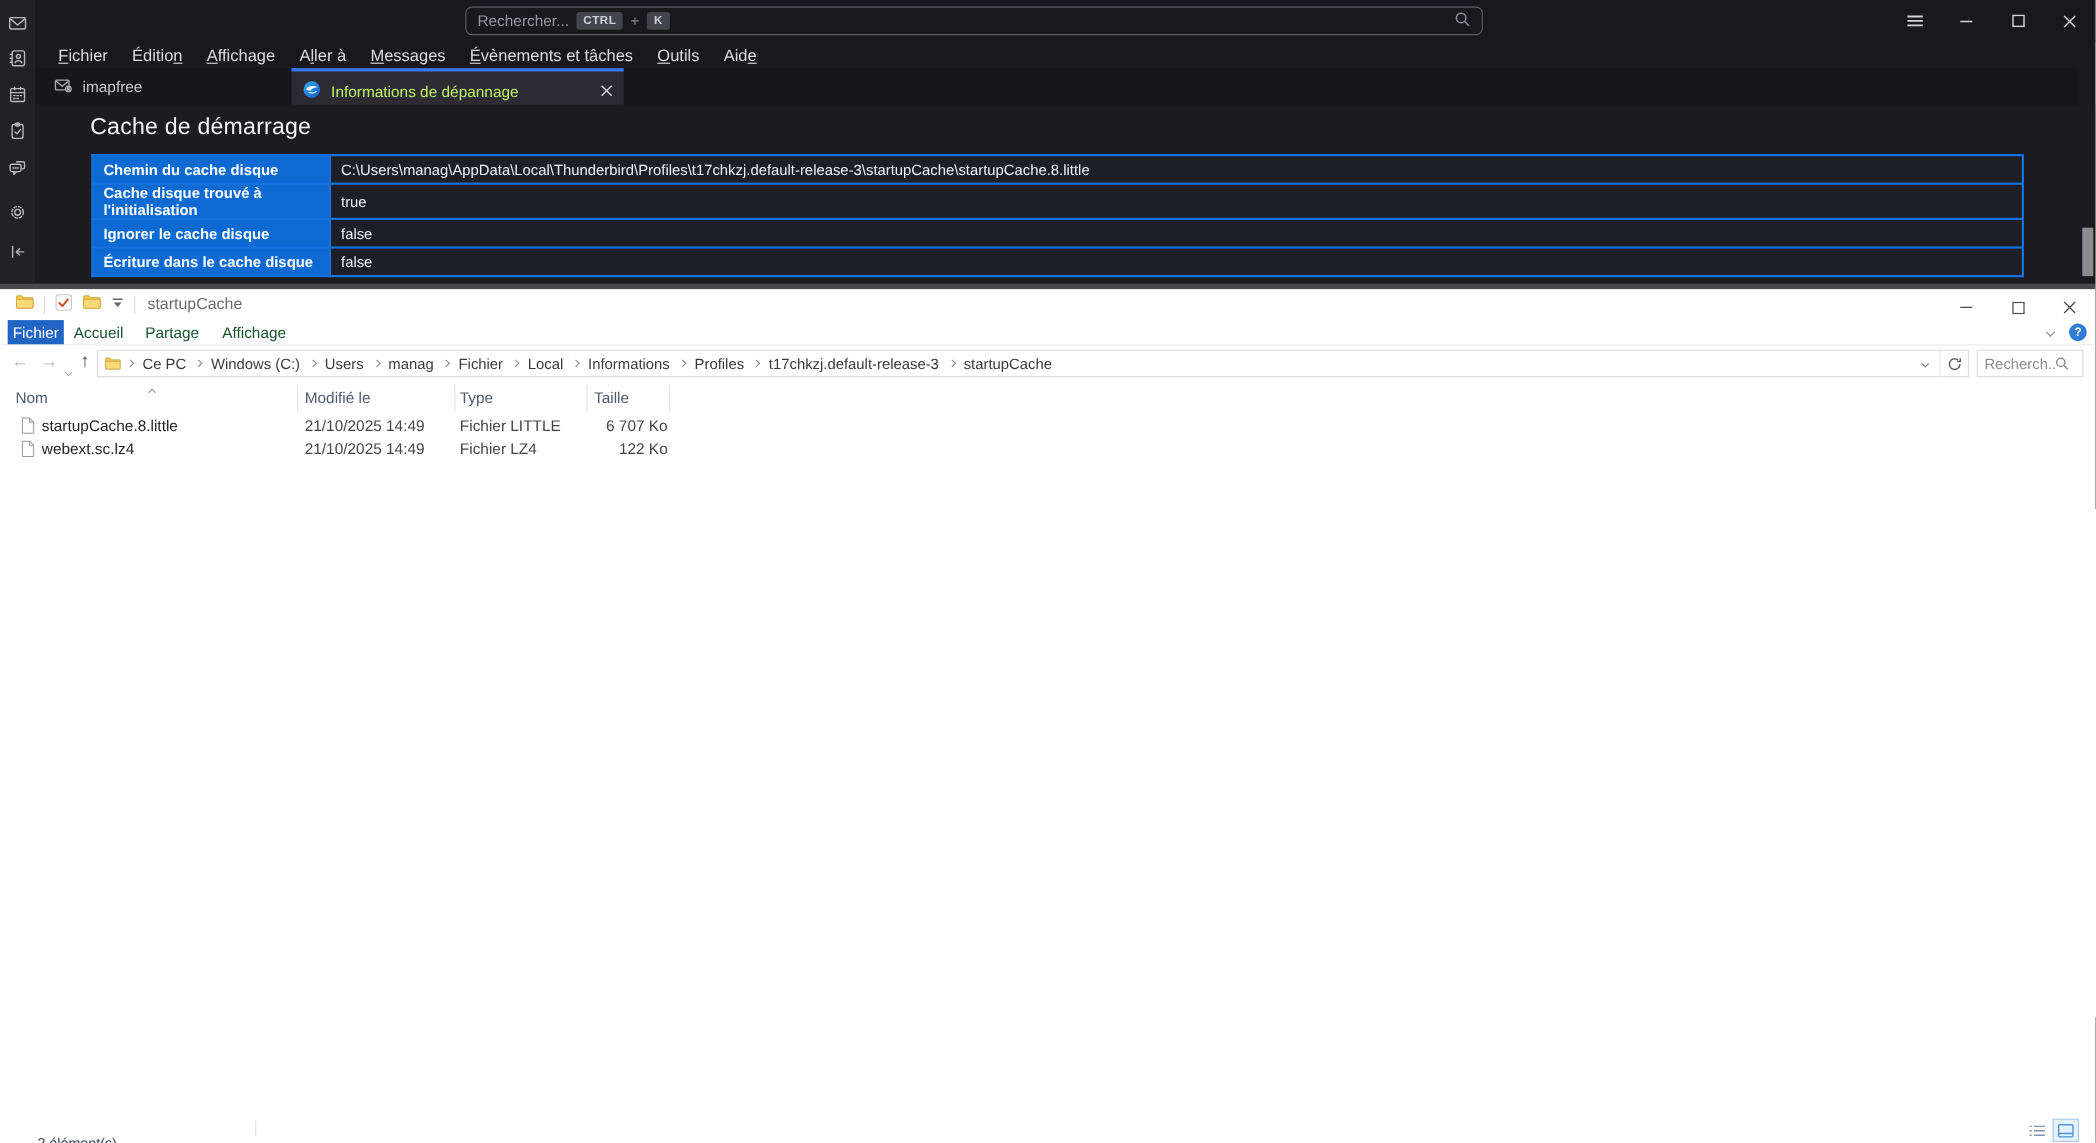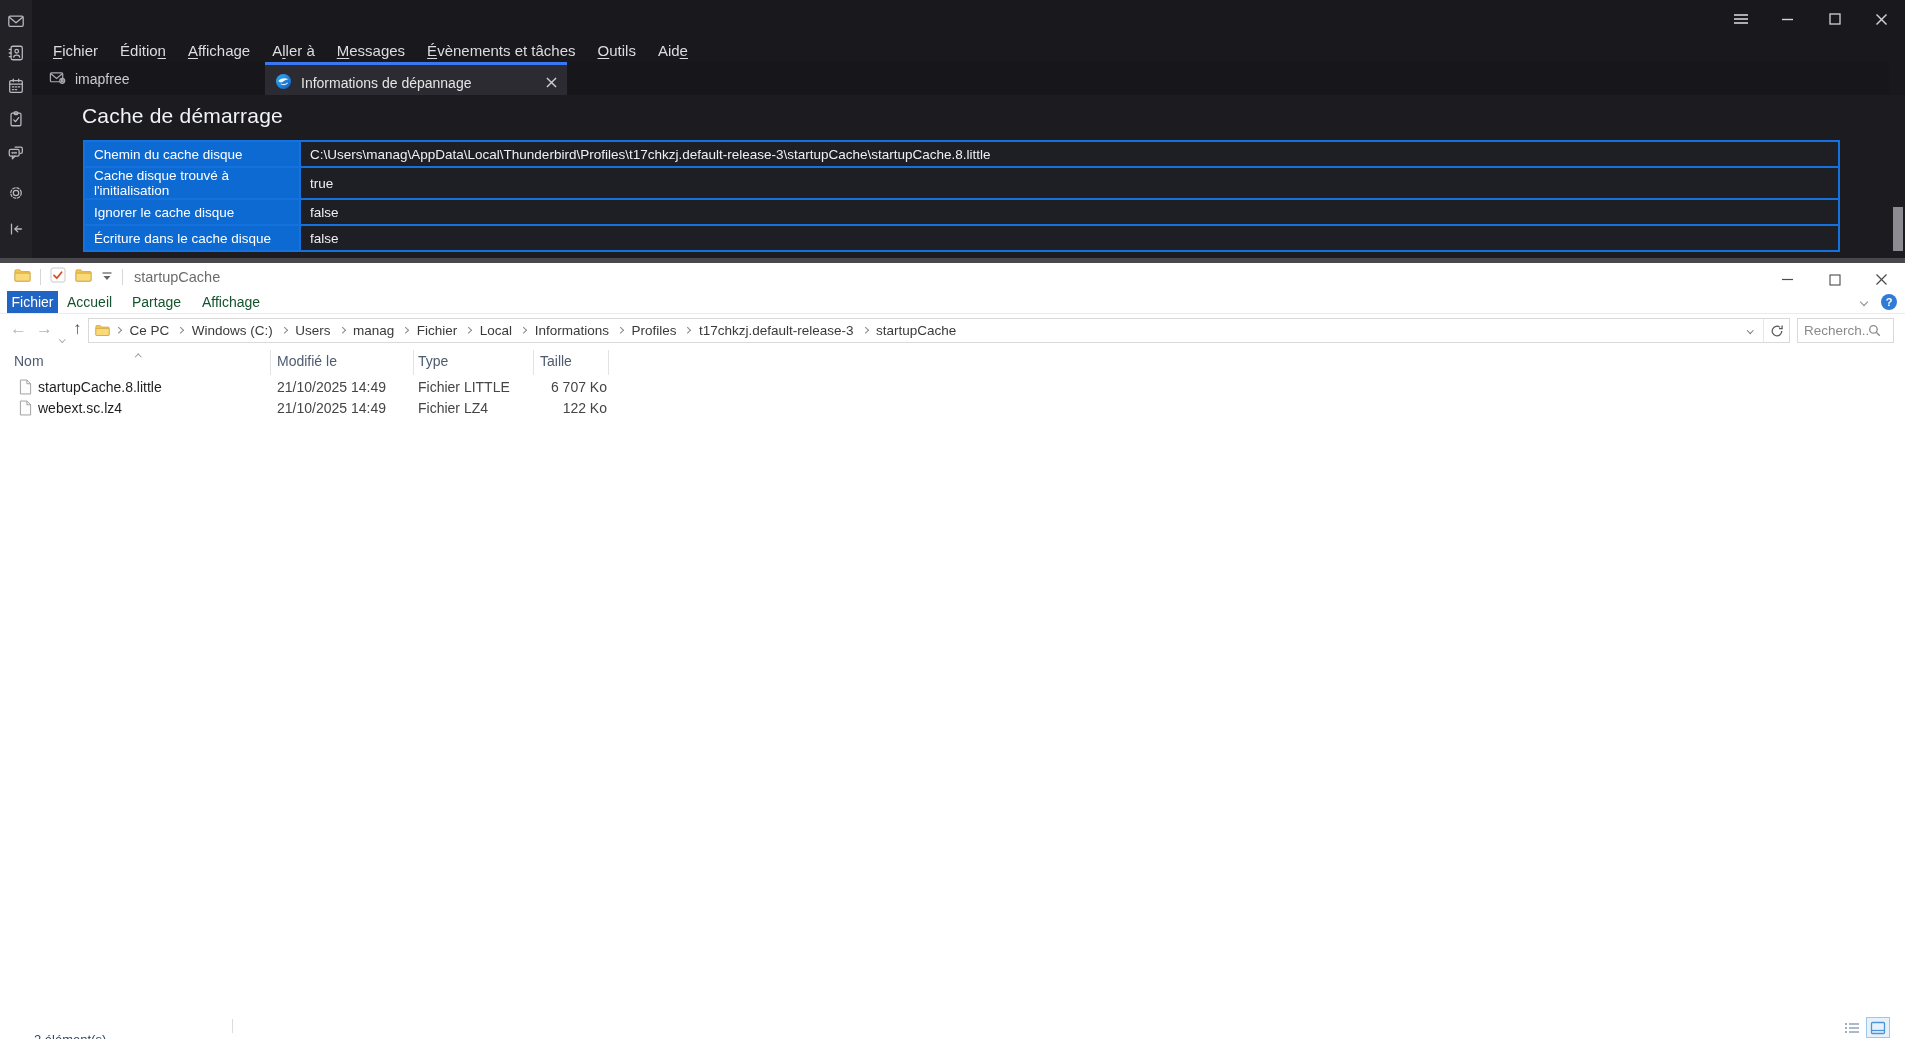--- a/index.html
+++ b/index.html
@@ -16,27 +16,27 @@
   .tb-caption{position:absolute;right:0;top:0;height:38px;display:flex}
   .cap-btn{width:47px;height:38px;display:flex;align-items:center;justify-content:center;color:#d2d2d7}
   .tb-menubar{position:absolute;left:32px;top:38px;right:0;height:24px;display:flex;align-items:center;
               padding-left:10px;gap:0;color:#dcdce1;font-size:15px}
   .tb-menubar .mi{padding:2px 11px;white-space:nowrap}
   .tb-menubar u{text-underline-offset:2px}
   .tb-tabbar{position:absolute;left:32px;top:62px;right:16px;height:33px;background:#17171b}
   .tab-plain{position:absolute;left:8px;top:0;width:230px;height:33px;display:flex;align-items:center;gap:9px;
              padding-left:9px;color:#c9cace;font-size:14px}
   .tab-active{position:absolute;left:233px;top:0;width:302px;height:38px;background:#2b2b31;border-top:3px solid #3a77f2;
-              display:flex;align-items:center;gap:9px;padding:12px 10px;color:#e5e5e5;font-size:14px}
+              display:flex;align-items:center;gap:9px;padding:12px 10px;color:#bef264;font-size:14px}
   .tab-active .close{margin-left:auto;color:#cfd0d5}
   .tb-content{position:absolute;left:32px;top:95px;right:0;bottom:0;background:#1b1b20}
   .tb-h1{position:absolute;left:50px;top:9px;font-size:21px;font-weight:normal;color:#f2f3f5;letter-spacing:.2px}
   .tb-table{position:absolute;left:51px;top:45px;border-collapse:collapse;width:1757px;font-size:13.5px}
   .tb-table td{border:2px solid #1571de;height:26px;padding:0 9px;vertical-align:middle}
-  .tb-table td.lbl{background:#0d6ad2;color:#fff;font-weight:normal;width:216px}
+  .tb-table td.lbl{background:#0d6ad2;color:#fff;font-weight:bold;width:216px}
   .tb-table td.val{background:#1e1e25;color:#eef0f3}
   .tb-scroll{position:absolute;right:2px;top:207px;width:10px;height:44px;background:#8b8b91}
 
   
   .spaces{position:absolute;left:0;top:0;width:32px;height:258px;background:#212126;z-index:5}
   .space-ic{position:absolute;left:7px;width:18px;height:18px;color:#b9b9bf}
   .space-ic svg{width:18px;height:18px;stroke:currentColor;fill:none;stroke-width:1.4;stroke-linecap:round;stroke-linejoin:round}
 
   
   #band{position:absolute;left:0;top:258px;width:1905px;height:5px;background:#48484d}
@@ -93,20 +93,32 @@
   .vt-sel{background:#e6f2fb;outline:1px solid #9fc6e7}
 </style>
 </head>
 <body>
 
 <div id="root">
 
   <div id="tb">
 
     <div class="tb-titlebar">
+      <div class="tb-search">
+        <span>Rechercher...</span>
+        <span class="kbd">CTRL</span>
+        <span style="color:#85858c">+</span>
+        <span class="kbd">K</span>
+        <span style="margin-left:auto">
+          <svg width="15" height="15" viewBox="0 0 16 16" fill="none" stroke="#8d8d94" stroke-width="1.5">
+            <circle cx="6.7" cy="6.7" r="4.6"></circle>
+              <line x1="10.2" y1="10.2" x2="14.3" y2="14.3"></line>
+            </svg>
+        </span>
+      </div>
       <div class="tb-caption">
         <div class="cap-btn">
           <svg width="16" height="16" viewBox="0 0 16 16" stroke="currentColor" stroke-width="1.6">
               <line x1="1" y1="4" x2="15" y2="4"></line>
               <line x1="1" y1="8" x2="15" y2="8"></line>
               <line x1="1" y1="12" x2="15" y2="12"></line>
             </svg>
         </div>
         <div class="cap-btn">
           <svg width="13" height="13" viewBox="0 0 13 13" stroke="currentColor" stroke-width="1.4">

